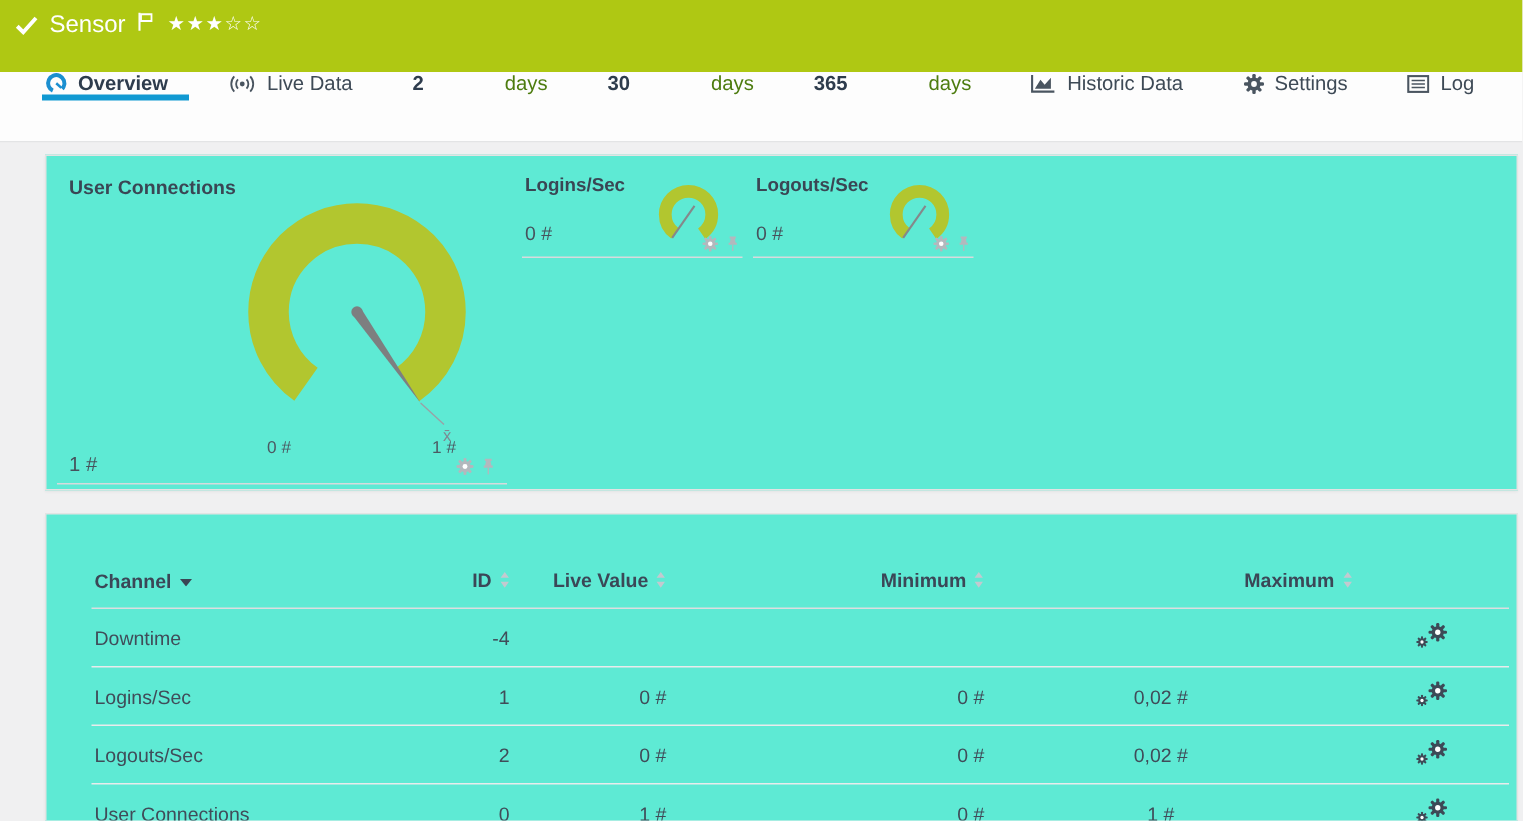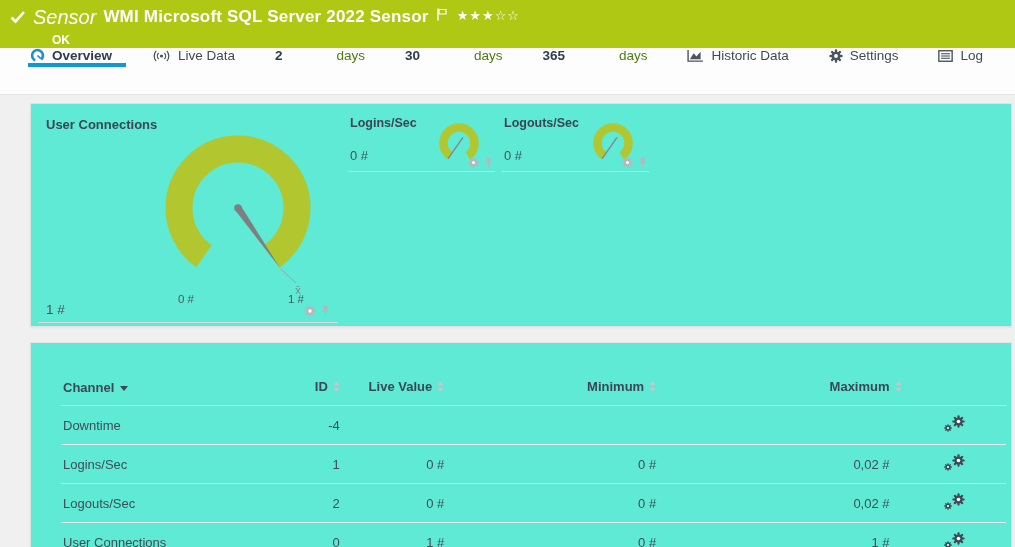--- a/index.html
+++ b/index.html
@@ -11,21 +11,21 @@
     color:#3e4a56;
   }
 
   
   .green-bar {
     position:absolute; top:0; left:0; width:1015px; height:48px;
     background:#afc813; color:#fff; padding:5px 0 0 10px;
   }
   .hrow { display:flex; align-items:center; gap:7px; height:24px; }
   .hcheck { display:inline-flex; width:16px; }
-  .htype { font-style:italic; font-size:20px; }
+  .htype { font-size:16px; }
   .htitle { font-weight:bold; font-size:17px; letter-spacing:.2px; }
   .hflag { display:inline-flex; width:11px; margin:-6px 2px 0 1px; }
   .hstars { font-size:13px; letter-spacing:1px; margin-top:-3px; cursor:pointer; }
   .hstatus { font-weight:bold; font-size:12px; margin:4px 0 0 42px; }
 
   
   .tab-bar {
     position:absolute; top:48px; left:0; width:1015px; height:47px;
     background:#fdfdfd; border-bottom:1px solid #e3e4e5;
     display:flex; align-items:flex-start; justify-content:space-between;
@@ -71,50 +71,48 @@
   
   .ch-table { margin:30px 0 0 30px; border-collapse:collapse; table-layout:fixed; width:945px; font-size:13px; }
   .ch-table col.c1{width:227px}.ch-table col.c2{width:40px}.ch-table col.c3{width:100px}
   .ch-table col.c4{width:203px}.ch-table col.c5{width:235px}.ch-table col.c6{width:100px}
   .ch-table th {
     text-align:left; font-weight:bold; color:#3b4757; padding:6px 0 10px 2px;
     border-bottom:1px solid #dcdedf; white-space:nowrap;
   }
   .ch-table th.r, .ch-table td.r { text-align:right; }
   .ch-table td { padding:9px 0 9px 2px; color:#404c59; border-bottom:1px solid #e9ebec; height:33px; }
-  .ch-table td.max-cell { padding-right:12px; }
+  .ch-table td.max-cell { padding-right:12px;text-align:center; }
   .ch-table td.gear-cell { text-align:center; }
   .sort-ic { display:inline-block; vertical-align:-1px; margin-left:5px; color:#c3c9cf; }
   .caret-ic { display:inline-block; vertical-align:1px; margin-left:6px; color:#3a4654; }
   .gearset { position:relative; display:inline-block; width:21px; height:17px; color:#3d4a57; cursor:pointer; }
   .gearset .g-big { position:absolute; right:0; top:0; }
   .gearset .g-small { position:absolute; left:0; bottom:0; }
   .star-f, .star-e { color:#fff; }
 </style>
 </head>
 <body>
 
 <header class="green-bar">
   <div class="hrow">
     <span class="hcheck">
       <svg viewBox="0 0 16 14" width="16" height="14">
           <path d="M1.5 7.5l4 4 8.5-9.5" stroke="#fff" stroke-width="2.6" fill="none"></path>
         </svg>
     </span>
     <span class="htype">Sensor</span>
-    <span class="htitle">WMI Microsoft SQL Server 2022 Sensor</span>
     <span class="hflag">
       <svg viewBox="0 0 10 13" width="10" height="13">
           <path d="M1 0.5v12" stroke="#fff" stroke-width="1.4" fill="none"></path>
           <path d="M2 1.5h7v4.5H2z" fill="none" stroke="#fff" stroke-width="1.2"></path>
         </svg>
     </span>
     <span class="hstars"><span class="star-f">★★★</span><span class="star-e">☆☆</span></span>
   </div>
-  <div class="hstatus">OK</div>
 </header>
 
 <nav class="tab-bar">
   <div class="tab active">
     <span class="tico">
       <svg viewBox="0 0 16 16" width="15" height="15">
           <circle cx="8" cy="8" r="5.8" fill="none" stroke="currentColor" stroke-width="2.8" stroke-dasharray="29 7.4" transform="rotate(115 8 8)"></circle>
           <line x1="8" y1="8" x2="11.6" y2="11.3" stroke="currentColor" stroke-width="1.8"></line>
         </svg>
     </span>

